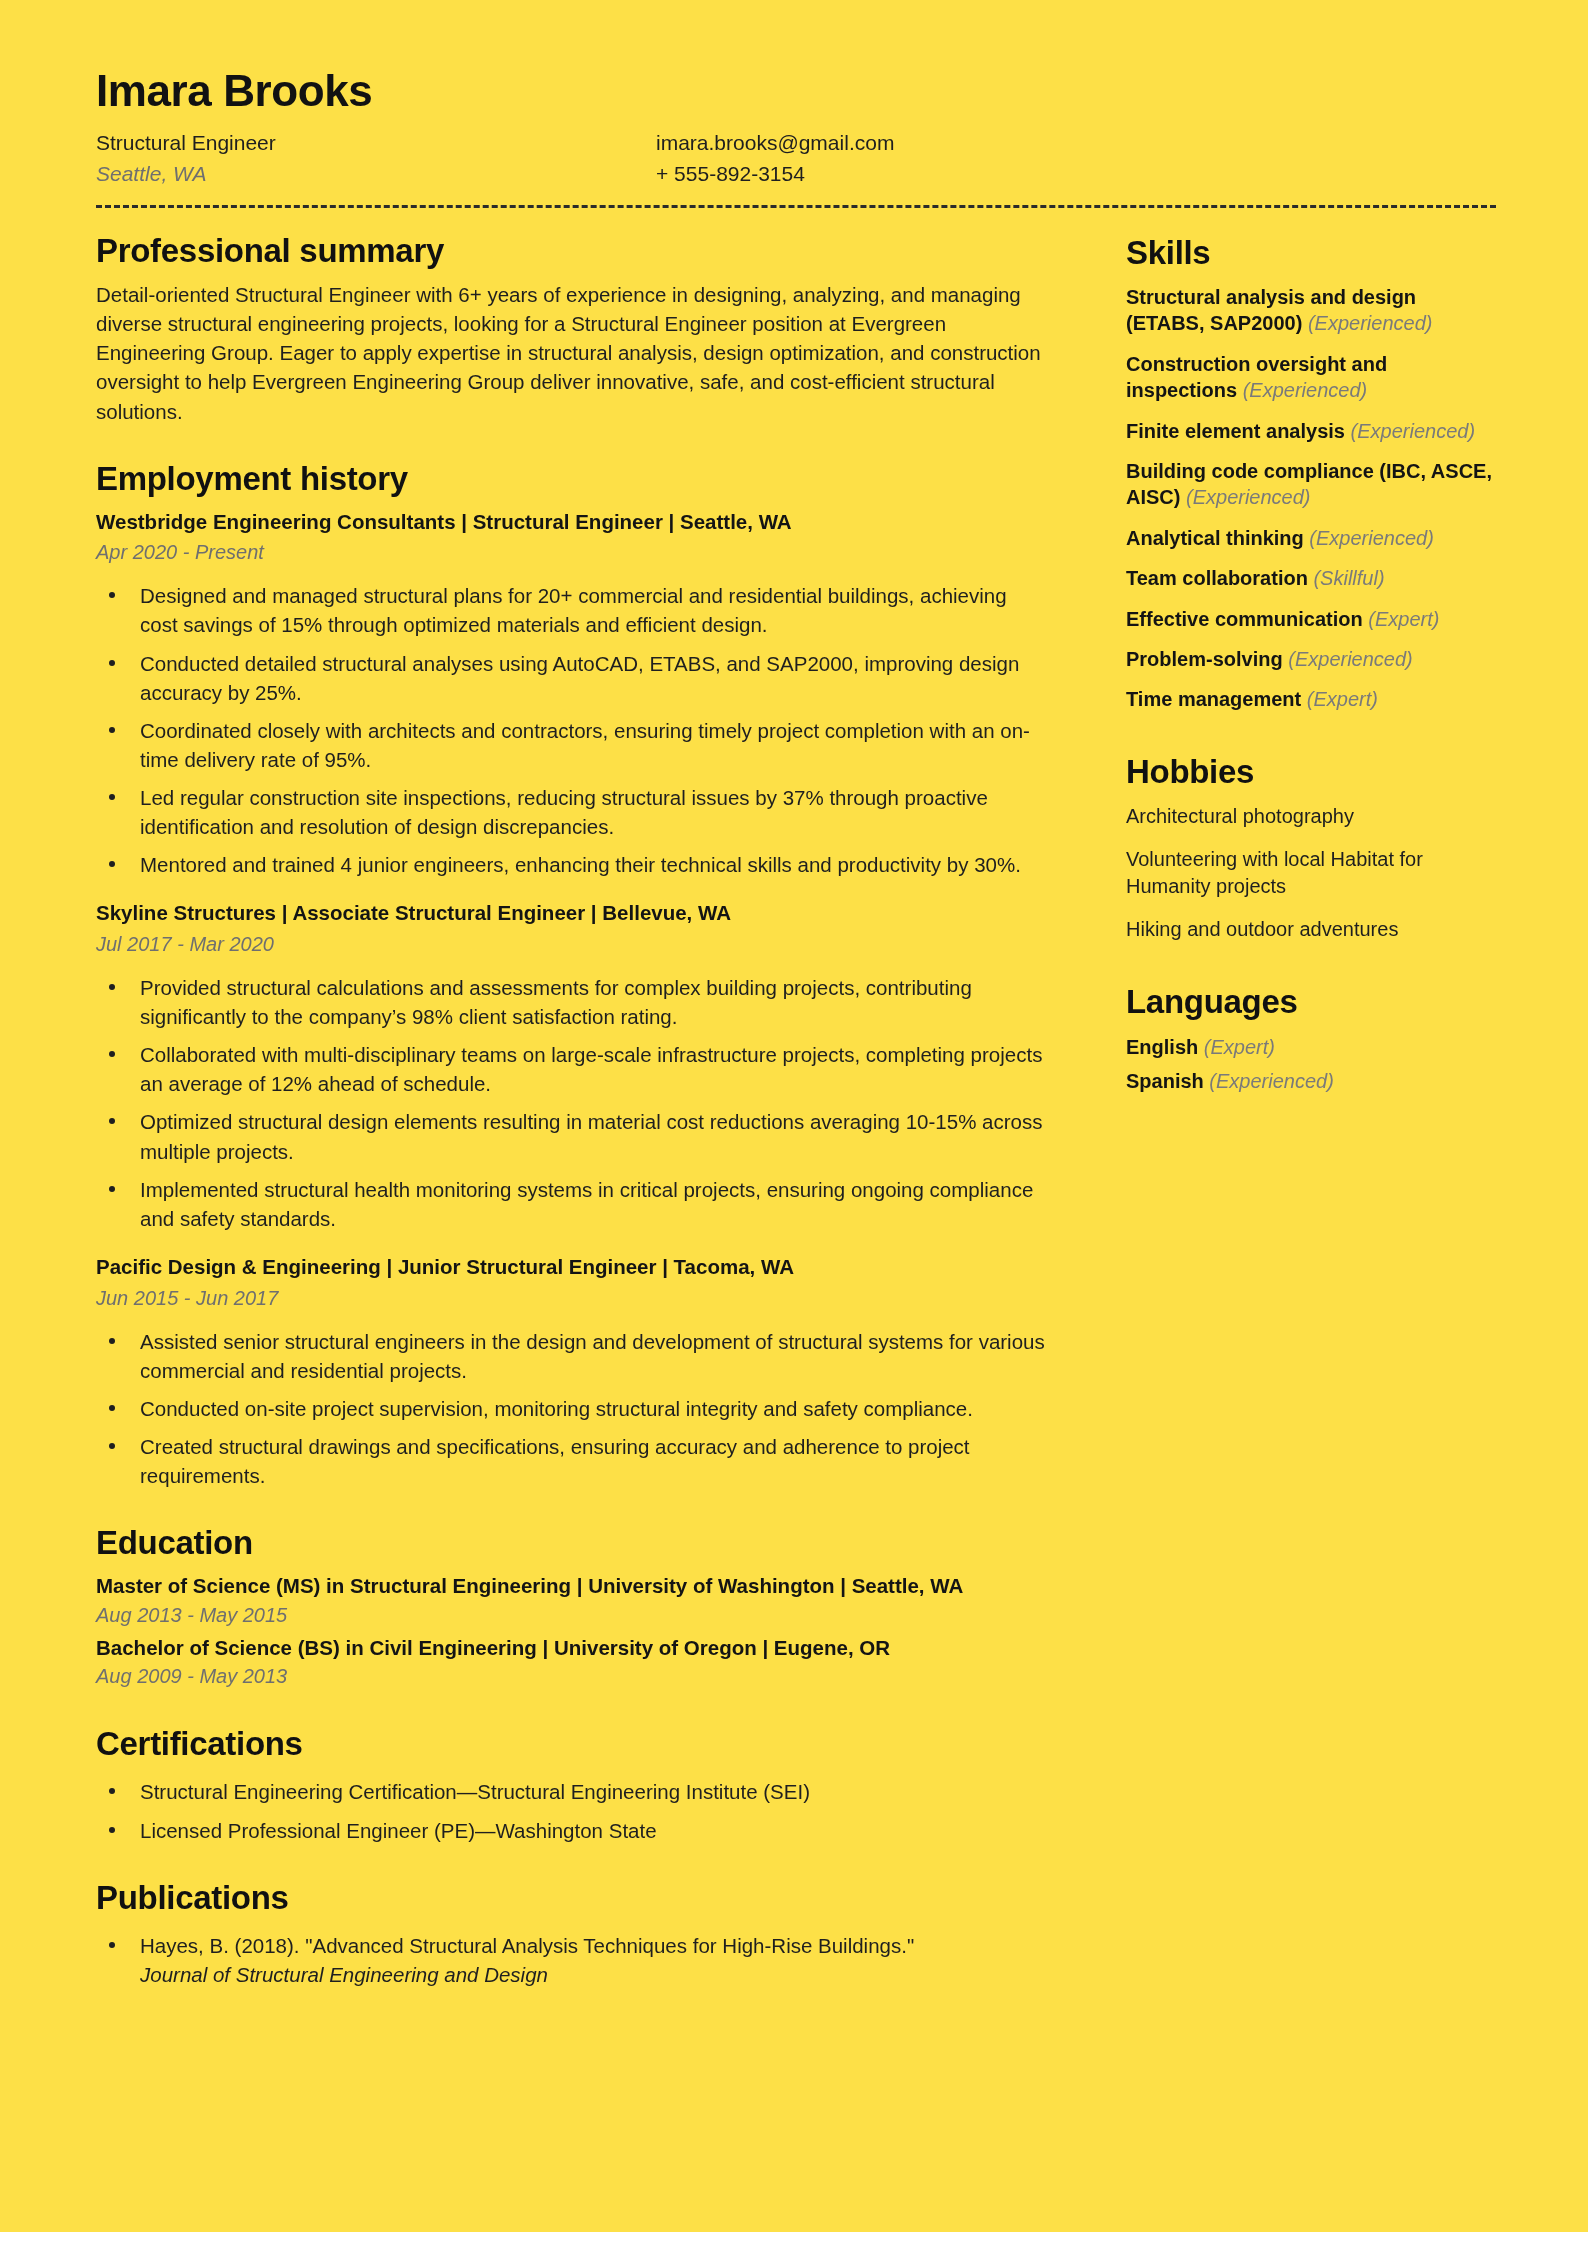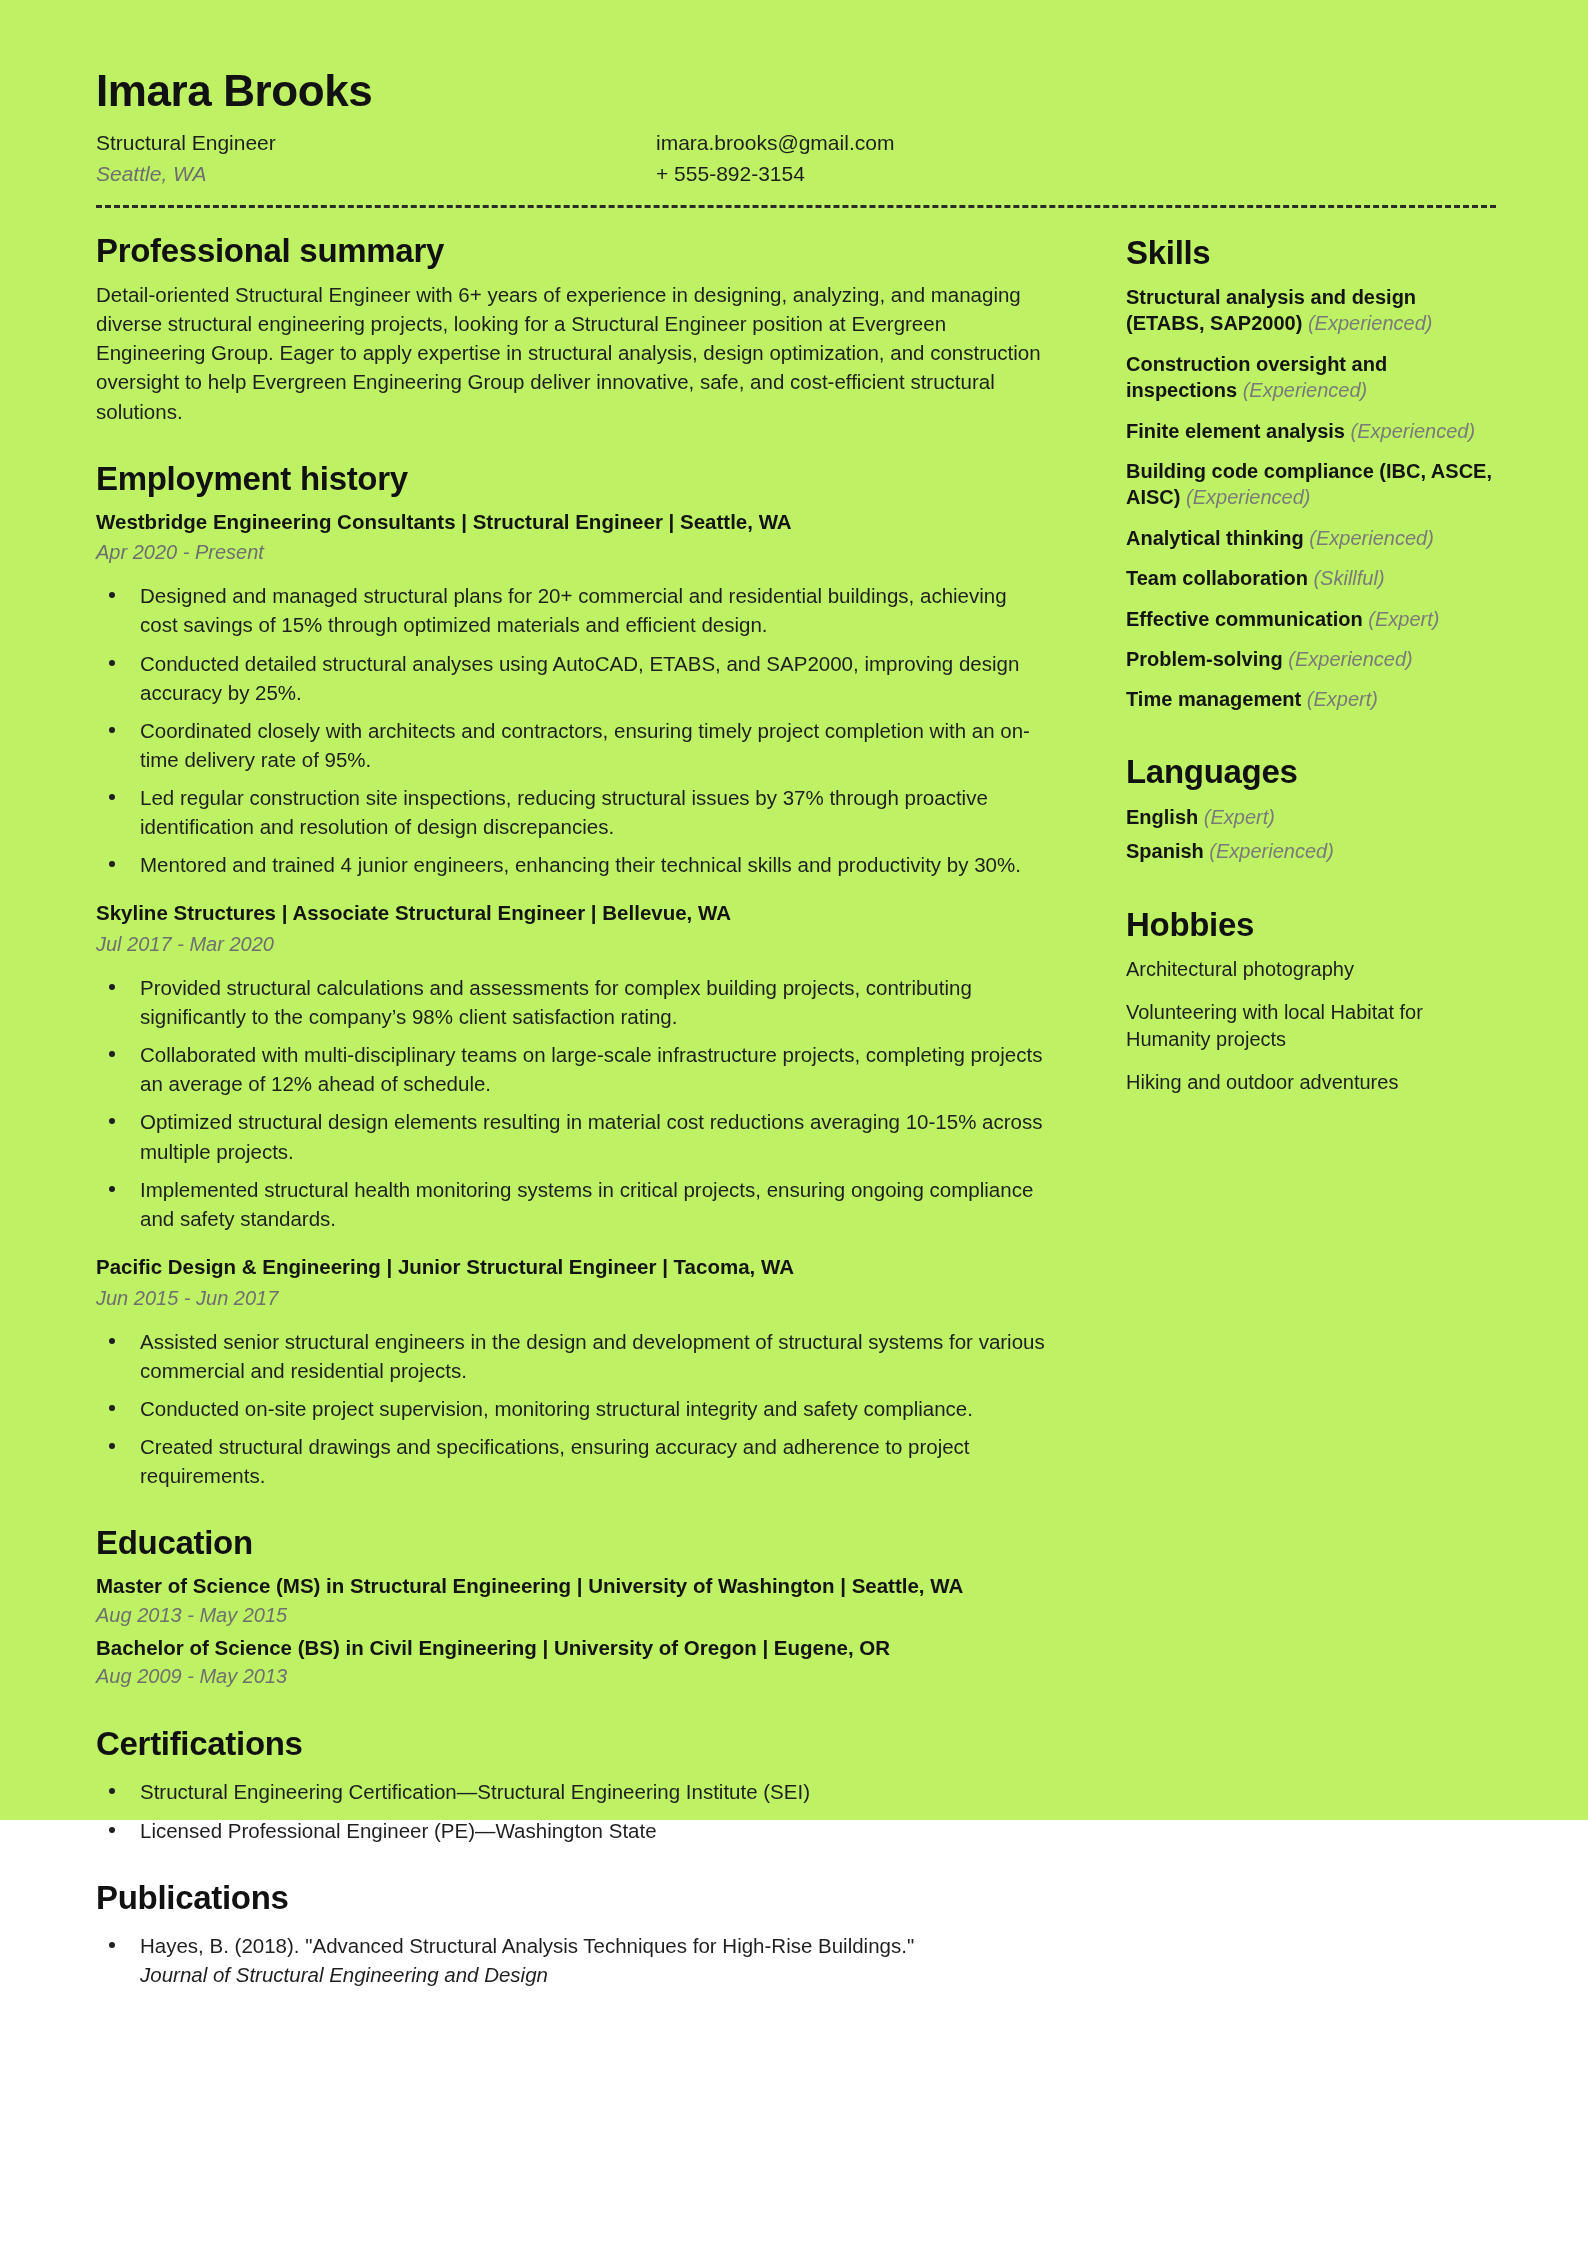--- a/index.html
+++ b/index.html
@@ -10,24 +10,24 @@
   body {
     width: 1588px;
     height: 2244px;
     font-family: "Liberation Sans", sans-serif;
     color: #1a1a1a;
     -webkit-font-smoothing: antialiased;
   }
   .page {
     position: relative;
     width: 1588px;
-    height: 1820px;
+    height: 2232px;
     box-sizing: border-box;
     padding: 62px 92px 10px 96px;
-    background: #bef264;
+    background: #fde047;
   }
 
   
   .header { padding-top: 6px; }
   .name {
     font-size: 44px;
     font-weight: bold;
     letter-spacing: -0.4px;
     line-height: 1.05;
     margin: 0 0 14px 0;
@@ -300,33 +300,33 @@
             <div class="skill-item"><span class="skill-name">Building code compliance (IBC, ASCE, AISC)</span><span class="level"> (Experienced)</span></div>
             <div class="skill-item"><span class="skill-name">Analytical thinking</span><span class="level"> (Experienced)</span></div>
             <div class="skill-item"><span class="skill-name">Team collaboration</span><span class="level"> (Skillful)</span></div>
             <div class="skill-item"><span class="skill-name">Effective communication</span><span class="level"> (Expert)</span></div>
             <div class="skill-item"><span class="skill-name">Problem-solving</span><span class="level"> (Experienced)</span></div>
             <div class="skill-item"><span class="skill-name">Time management</span><span class="level"> (Expert)</span></div>
           </div>
       </div>
 
       <div class="side-section">
-        <h2 class="side-title">Languages</h2>
-        <div id="languages-container">
-            <div class="lang-item"><span class="lang-name">English</span><span class="level"> (Expert)</span></div>
-            <div class="lang-item"><span class="lang-name">Spanish</span><span class="level"> (Experienced)</span></div>
-          </div>
-      </div>
-
-      <div class="side-section">
         <h2 class="side-title">Hobbies</h2>
         <div id="hobbies-container">
             <div class="hobby-item">Architectural photography</div>
             <div class="hobby-item">Volunteering with local Habitat for Humanity projects</div>
             <div class="hobby-item">Hiking and outdoor adventures</div>
           </div>
       </div>
 
+      <div class="side-section">
+        <h2 class="side-title">Languages</h2>
+        <div id="languages-container">
+            <div class="lang-item"><span class="lang-name">English</span><span class="level"> (Expert)</span></div>
+            <div class="lang-item"><span class="lang-name">Spanish</span><span class="level"> (Experienced)</span></div>
+          </div>
+      </div>
+
     </div>
 
   </div>
 
 </div>
 
 </body></html>

